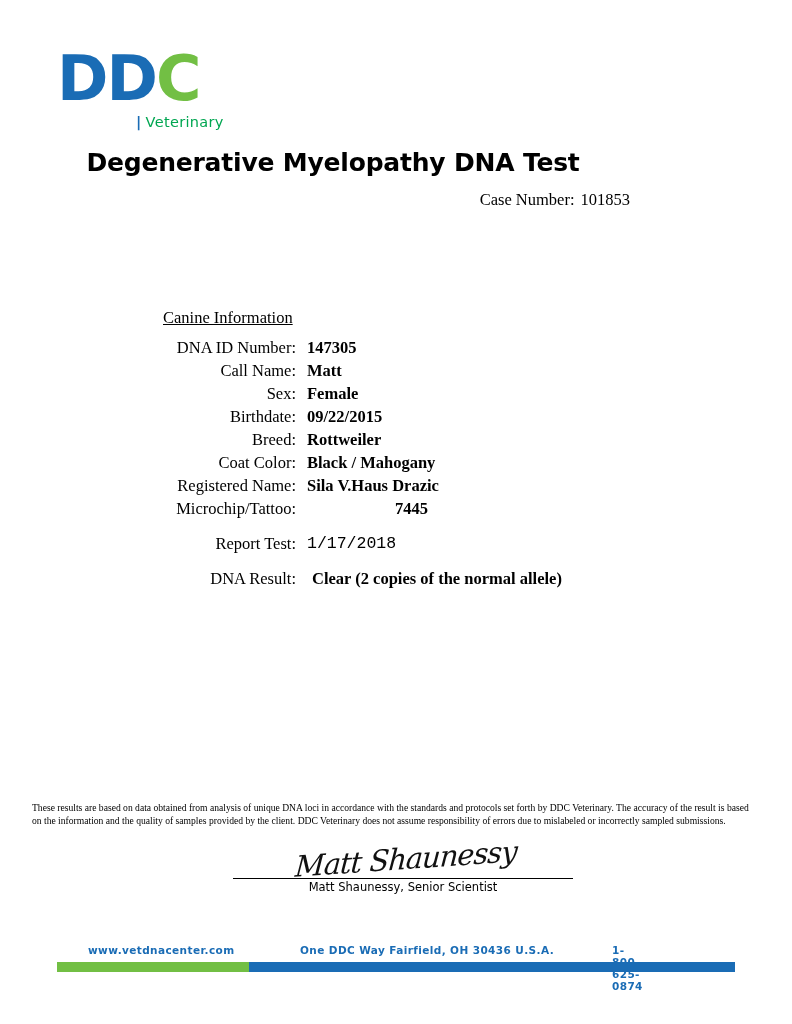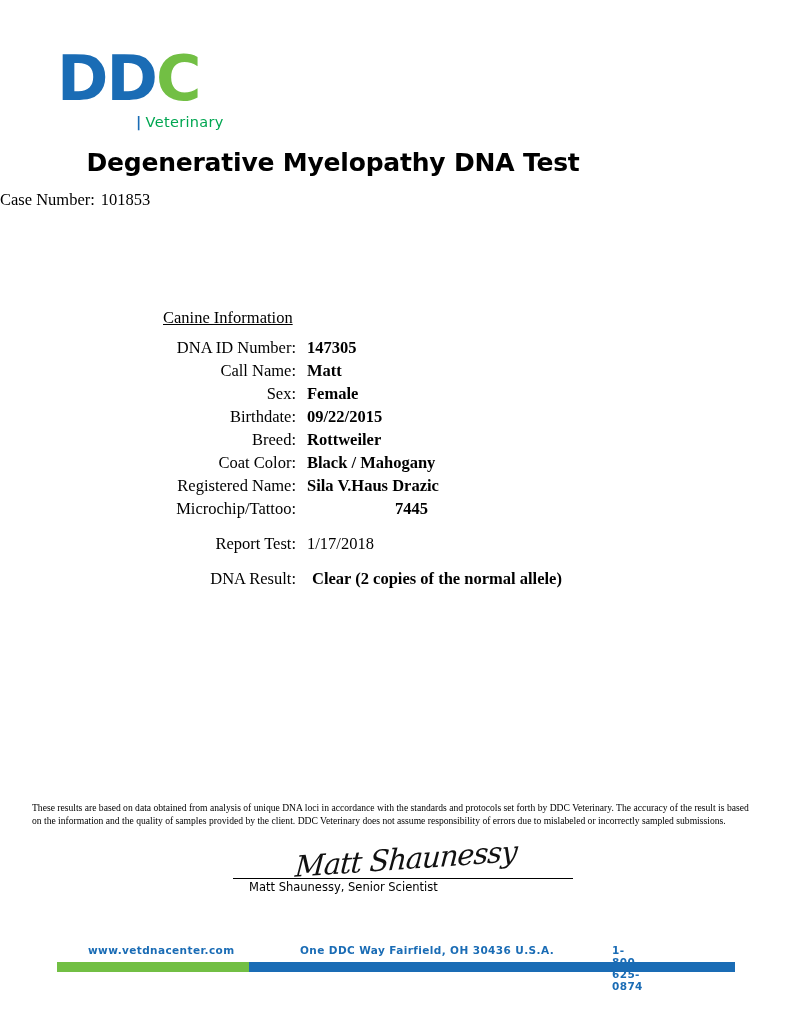--- a/index.html
+++ b/index.html
@@ -69,21 +69,21 @@
     font-family: "DejaVu Sans", sans-serif;
     font-weight: bold;
     font-size: 25px;
     letter-spacing: -0.2px;
   }
   .case-line {
     position: absolute;
     left: 0;
     top: 190px;
     width: 630px;
-    text-align: left;
+    text-align: right;
     font-size: 16.5px;
   }
   .case-line .label { }
   .case-line .value { margin-left: 6px; }
 
   
   .section-head {
     position: absolute;
     left: 163px;
     top: 308px;
@@ -109,21 +109,21 @@
     width: 296px;
     padding-right: 7px;
     white-space: nowrap;
   }
   .info-table td.val {
     text-align: left;
     font-weight: bold;
     white-space: nowrap;
   }
   .info-table tr.spacer td { height: 12px; padding: 0; font-size: 0; line-height: 0; }
-  .info-table td.val.plain { font-weight: normal; }
+  .info-table td.val.plain { font-weight: normal; font-family: Liberation Mono, monospace; }
   .info-table td.val.indent { padding-left: 92px; }
   .info-table td.val.pad { padding-left: 4px; }
 
   
   .disclaimer {
     position: absolute;
     left: 32px;
     top: 802px;
     width: 728px;
     font-size: 9.6px;
@@ -153,24 +153,24 @@
   }
   .sig-line {
     position: absolute;
     left: 0;
     top: 32px;
     width: 340px;
     border-top: 1px solid #000;
   }
   .sig-caption {
     position: absolute;
-    left: 16px;
+    left: 0;
     top: 34px;
     width: 340px;
-    text-align: left;
+    text-align: center;
     font-family: "DejaVu Sans", sans-serif;
     font-size: 11.5px;
   }
 
   
   .footer-text {
     position: absolute;
     left: 0;
     top: 944px;
     width: 628px;

